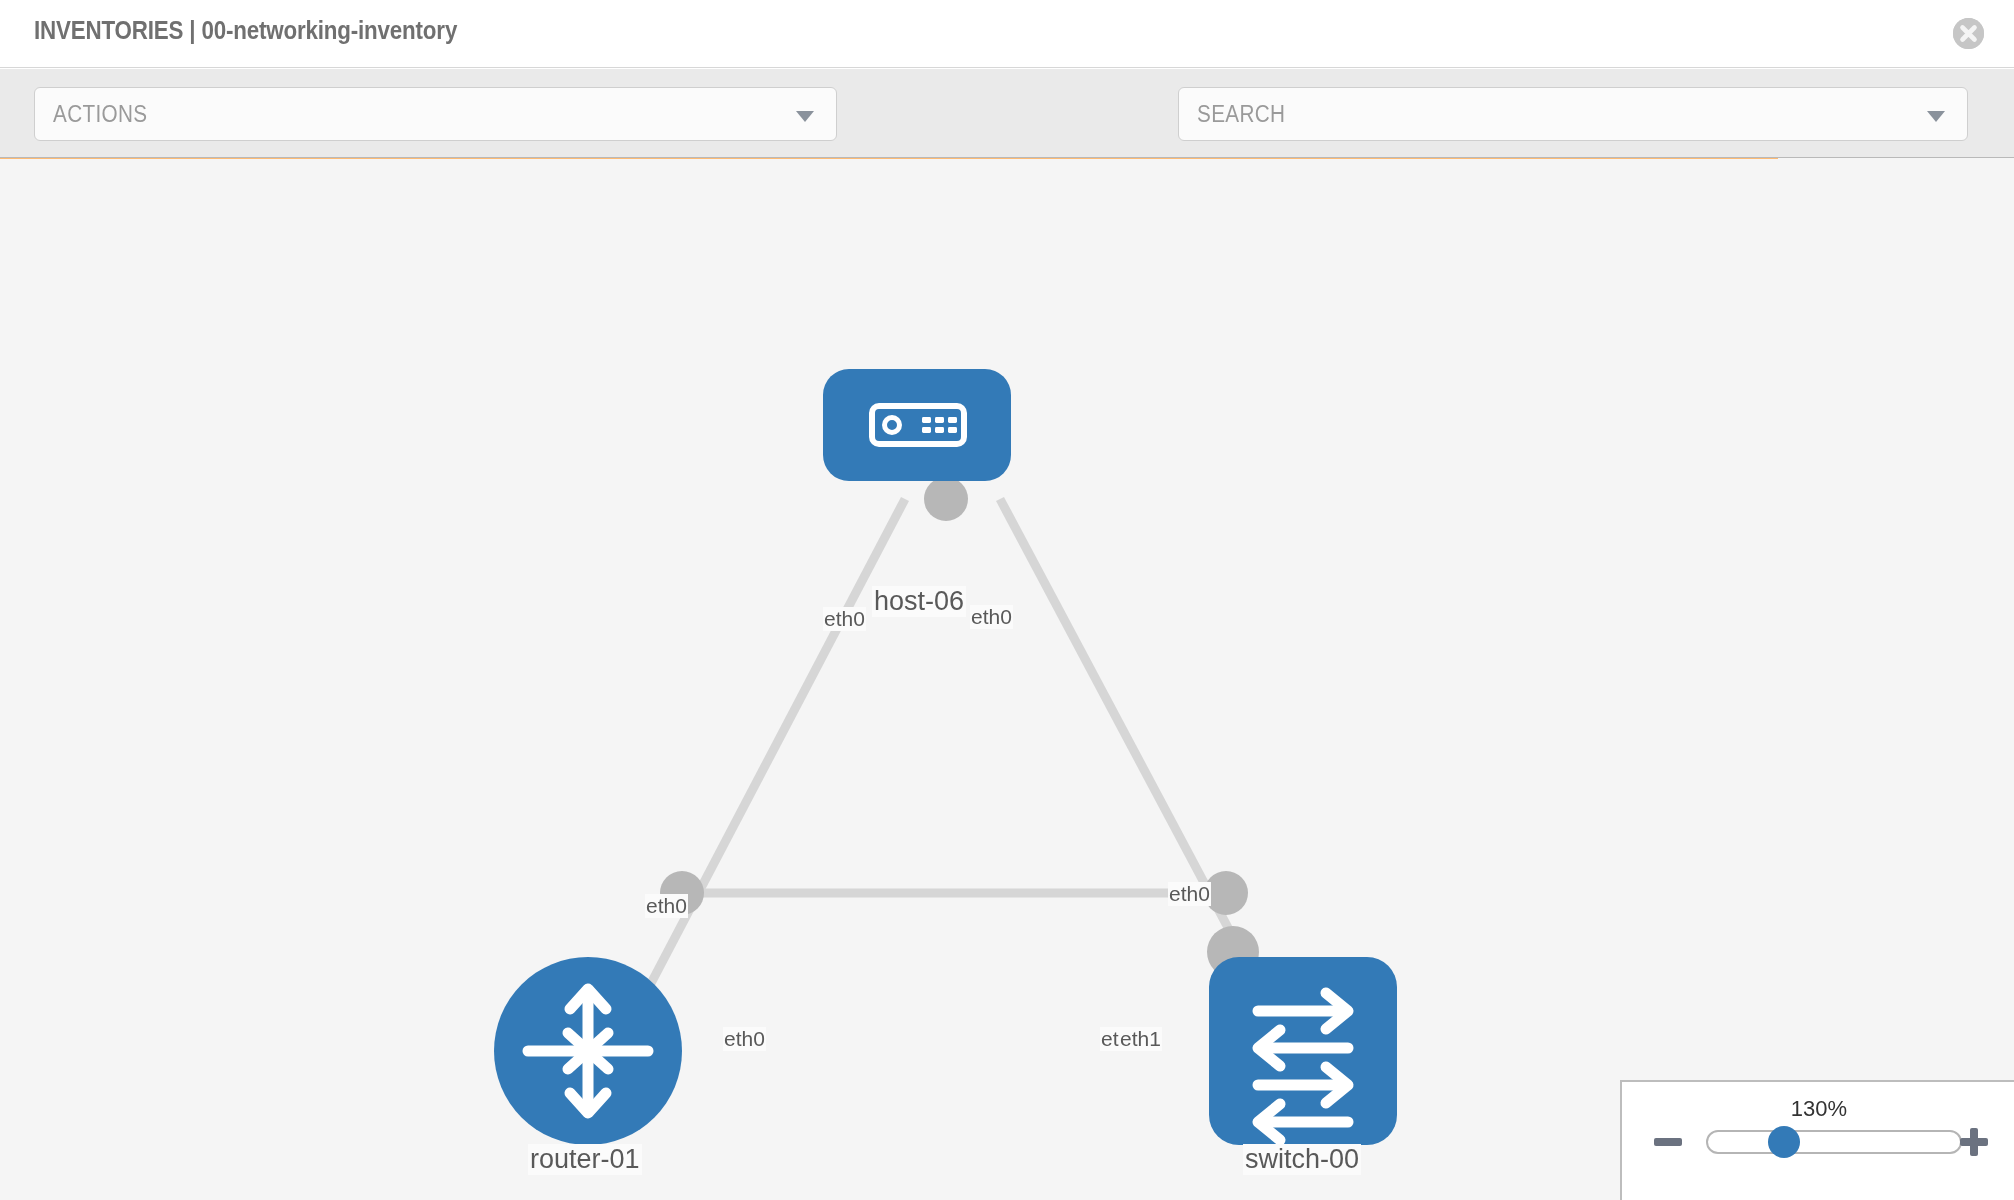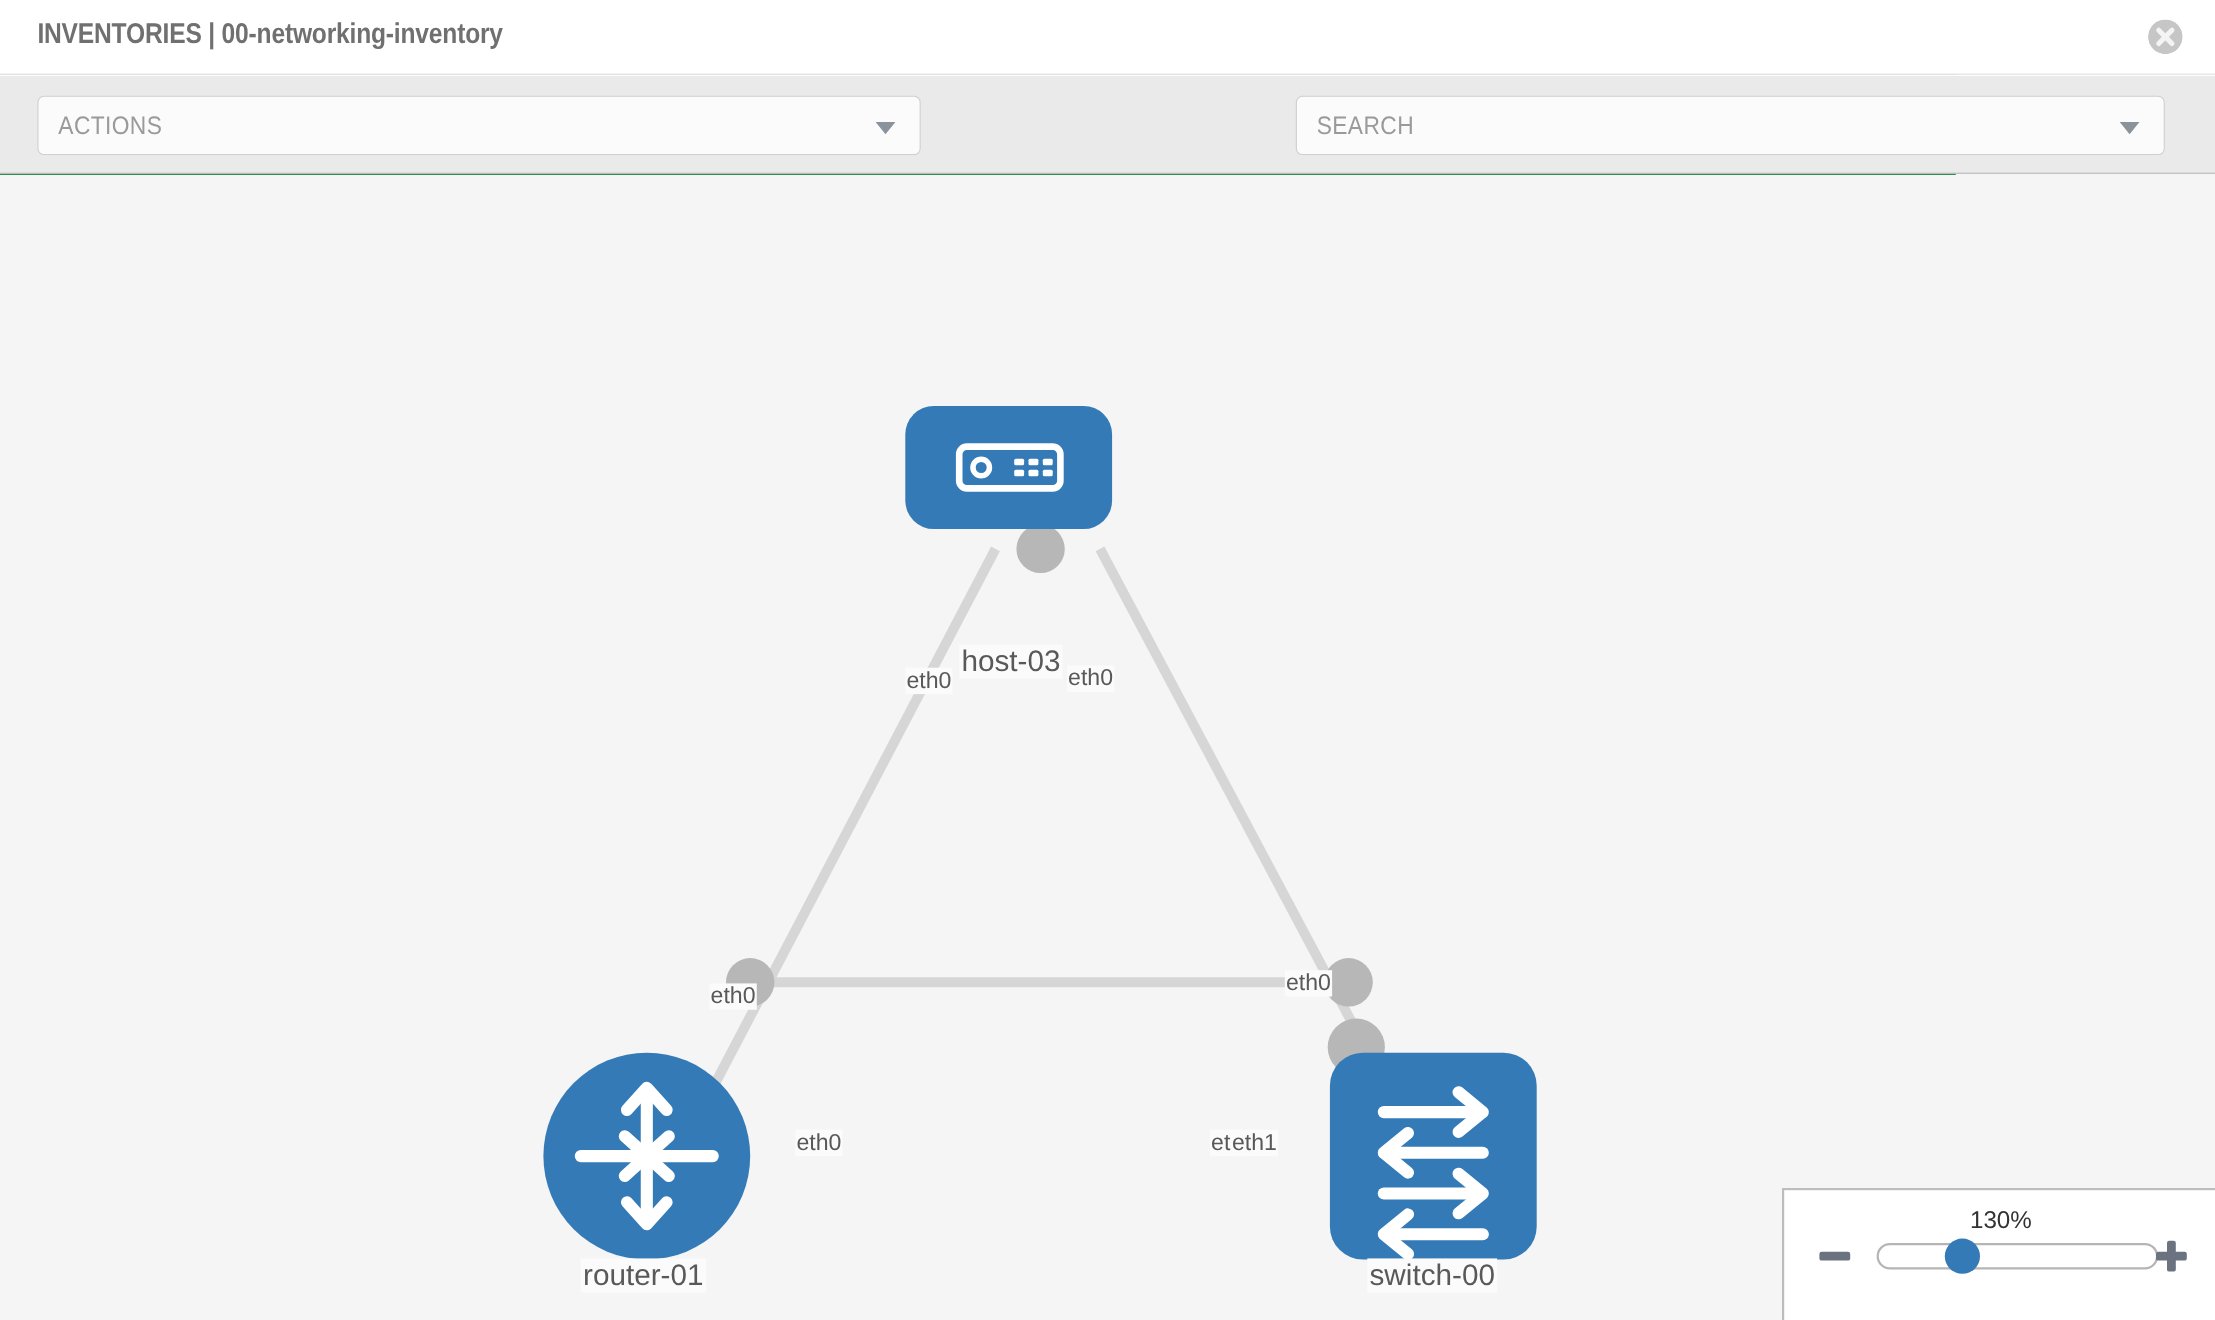--- a/index.html
+++ b/index.html
@@ -9,21 +9,21 @@
     height: 1200px;
     overflow: hidden;
     background: #f5f5f5;
     font-family: "Liberation Sans", sans-serif;
   }
 
   #app {
     position: relative;
     width: 1778px;
     height: 1200px;
-    background: #15803d;
+    background: #fdba74;
   }
 
   
   .header {
     position: absolute;
     left: 0; top: 0;
     width: 2014px;
     height: 68px;
     background: #ffffff;
     border-bottom: 1px solid #d7d7d7;
@@ -339,21 +339,21 @@
 
           <line x1="1258" y1="926" x2="1344" y2="926"></line>
           <polyline points="1326,908 1348,926 1326,944"></polyline>
 
           <line x1="1348" y1="963" x2="1262" y2="963"></line>
           <polyline points="1280,945 1258,963 1280,981"></polyline>
         </g>
       </g>
     </svg>
 
-    <div class="node-label" style="left:872px; top:427px;">host-03</div>
+    <div class="node-label" style="left:872px; top:427px;">host-06</div>
 
     <div class="node-label" style="left:528px; top:985px;">router-01</div>
 
     <div class="node-label" style="left:1243px; top:985px;">switch-00</div>
 
     <div class="iface-label" style="left:823px; top:448px;">eth0</div>
     <div class="iface-label" style="left:970px; top:446px;">eth0</div>
     <div class="iface-label" style="left:645px; top:735px;">eth0</div>
     <div class="iface-label" style="left:1168px; top:723px;">eth0</div>
     <div class="iface-label" style="left:723px; top:868px;">eth0</div>

